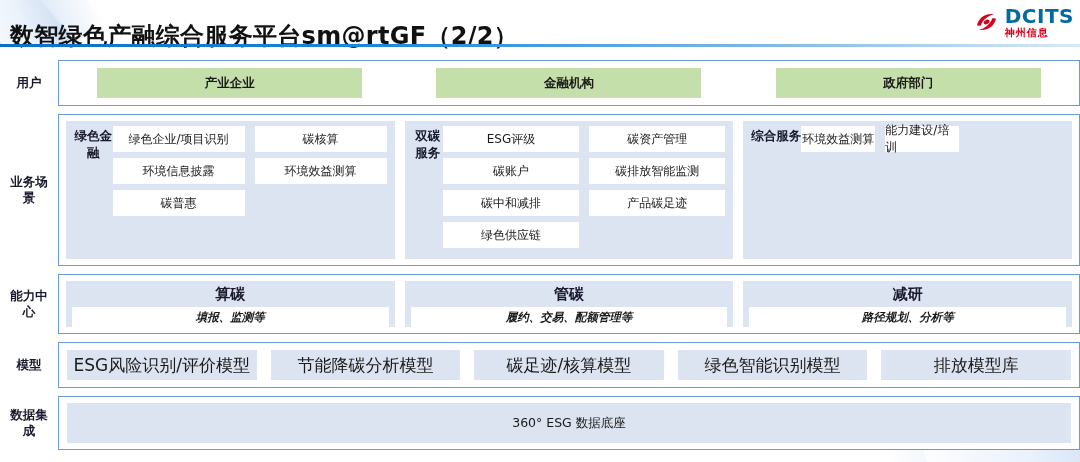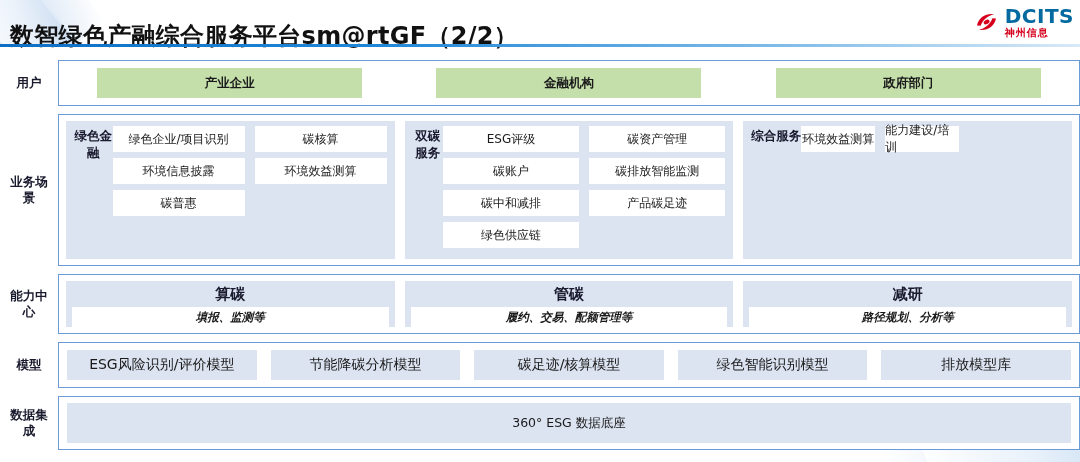--- a/index.html
+++ b/index.html
@@ -93,21 +93,21 @@
     background:#ffffff;height:21px;display:flex;align-items:center;justify-content:center;
     font-size:11.5px;font-style:italic;font-weight:bold;color:#1a1a1a;
   }
 
   
   #row-model{left:0;top:290px;width:1080px;height:46px;}
   .model-strip{display:flex;align-items:center;height:100%;padding:5px 8px;box-sizing:border-box;gap:14px;}
   .model-box{
     flex:1;background:#dce3f1;height:30px;
     display:flex;align-items:center;justify-content:center;
-    font-size:14px;color:#1a1a1a;
+    font-size:17px;color:#1a1a1a;
   }
 
   
   #row-data{left:0;top:344px;width:1080px;height:54px;}
   .data-strip{display:flex;align-items:center;height:100%;padding:6px 8px;box-sizing:border-box;}
   .data-box{
     flex:1;background:#dce3f1;height:100%;
     display:flex;align-items:center;justify-content:center;
     font-size:12.5px;color:#1a1a1a;
   }

